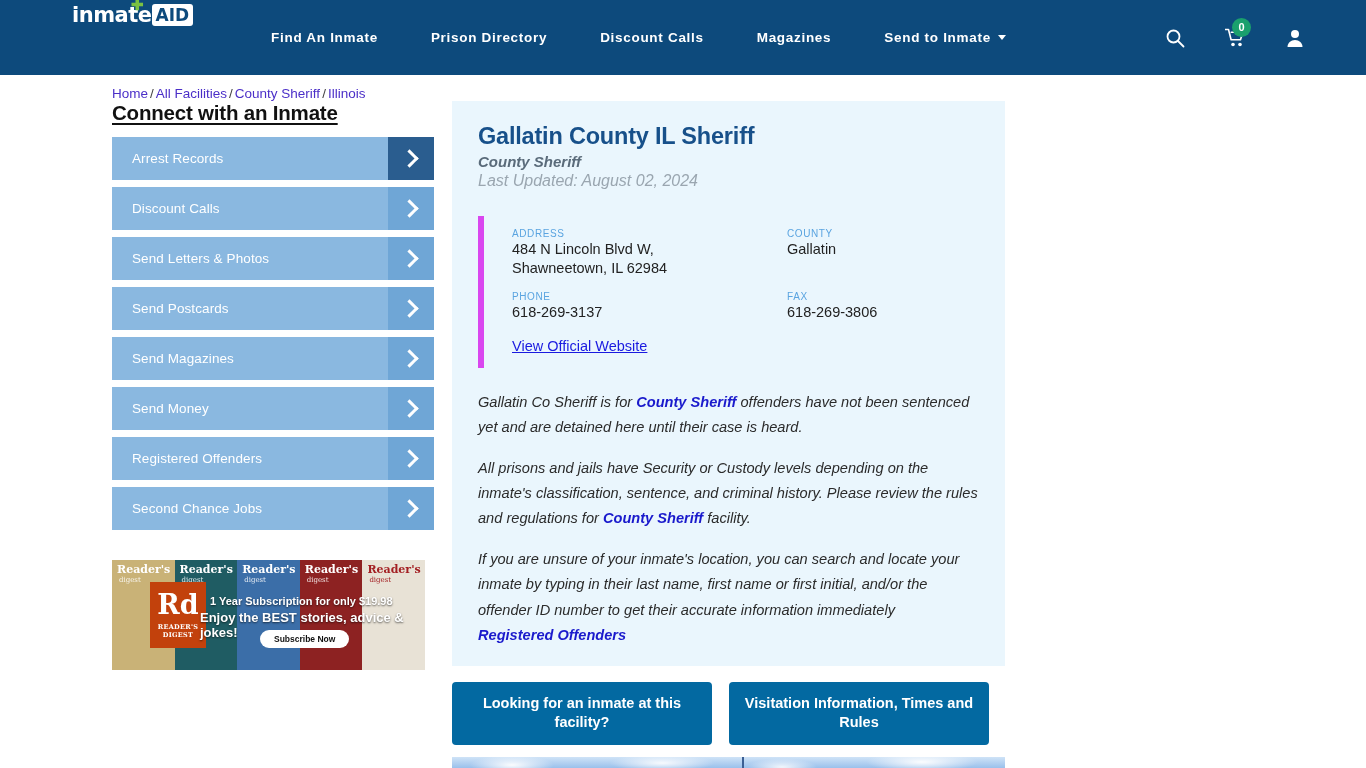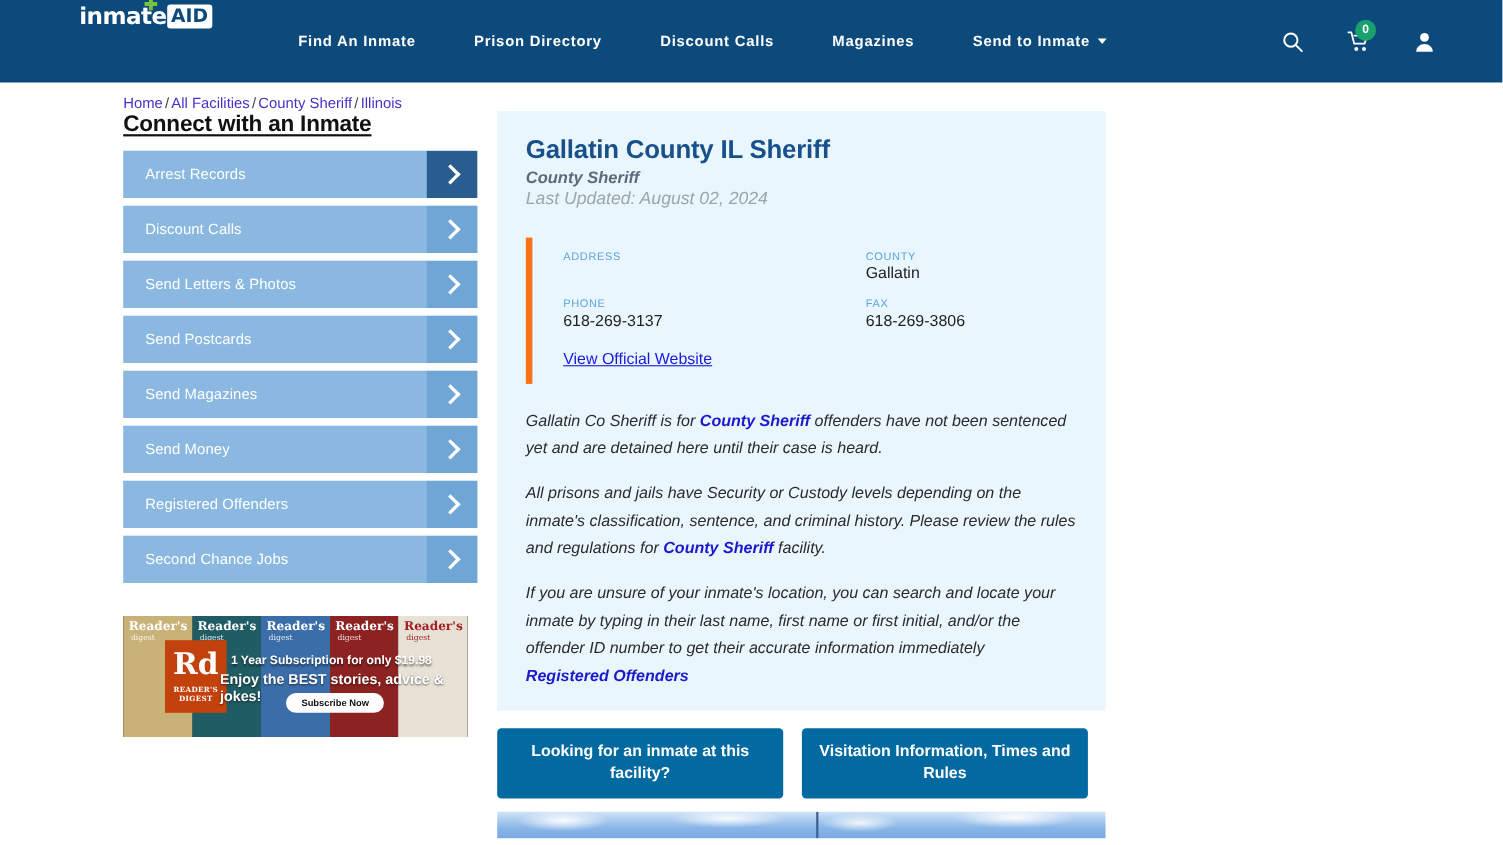--- a/index.html
+++ b/index.html
@@ -234,21 +234,21 @@
   }
   .fac-upd {
     font-size: 16px;
     font-style: italic;
     color: #9aa6b0;
     margin-top: 2px;
   }
 
   .info {
     margin-top: 26px;
-    border-left: 6px solid #f97316;
+    border-left: 6px solid #d946ef;
     padding: 12px 0 14px 28px;
     display: grid;
     grid-template-columns: 275px 1fr;
     row-gap: 12px;
   }
   .lbl {
     font-size: 10px;
     color: #5aa4e0;
     letter-spacing: 0.6px;
     margin-bottom: 1px;
@@ -462,20 +462,22 @@
 
   <div class="main">
     <div class="card">
       <div class="fac-title">Gallatin County IL Sheriff</div>
       <div class="fac-sub">County Sheriff</div>
       <div class="fac-upd">Last Updated: August 02, 2024</div>
 
       <div class="info">
         <div>
           <div class="lbl">ADDRESS</div>
+          <div class="val" style="white-space:pre-line">484 N Lincoln Blvd W,
+Shawneetown, IL 62984</div>
         </div>
         <div>
           <div class="lbl">COUNTY</div>
           <div class="val">Gallatin</div>
         </div>
         <div>
           <div class="lbl">PHONE</div>
           <div class="val">618-269-3137</div>
         </div>
         <div>

